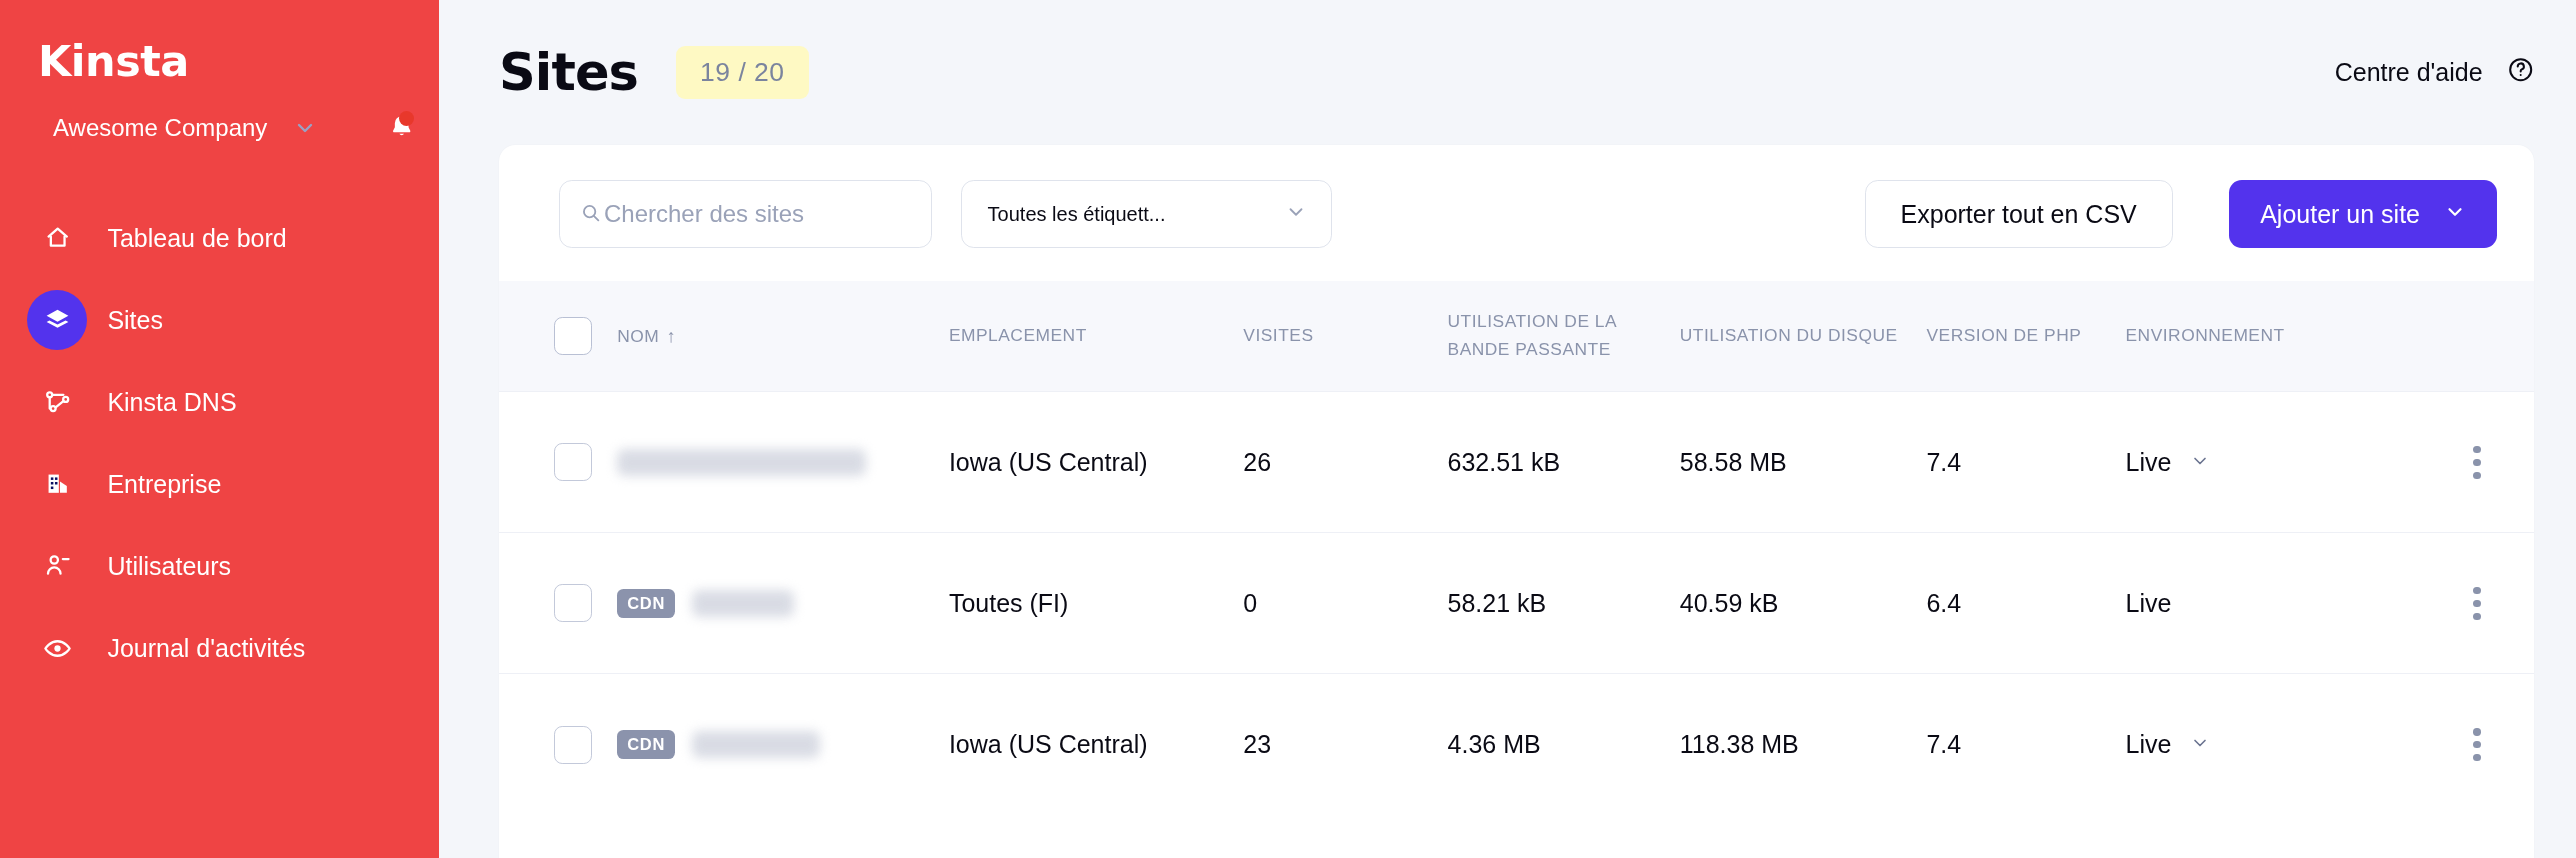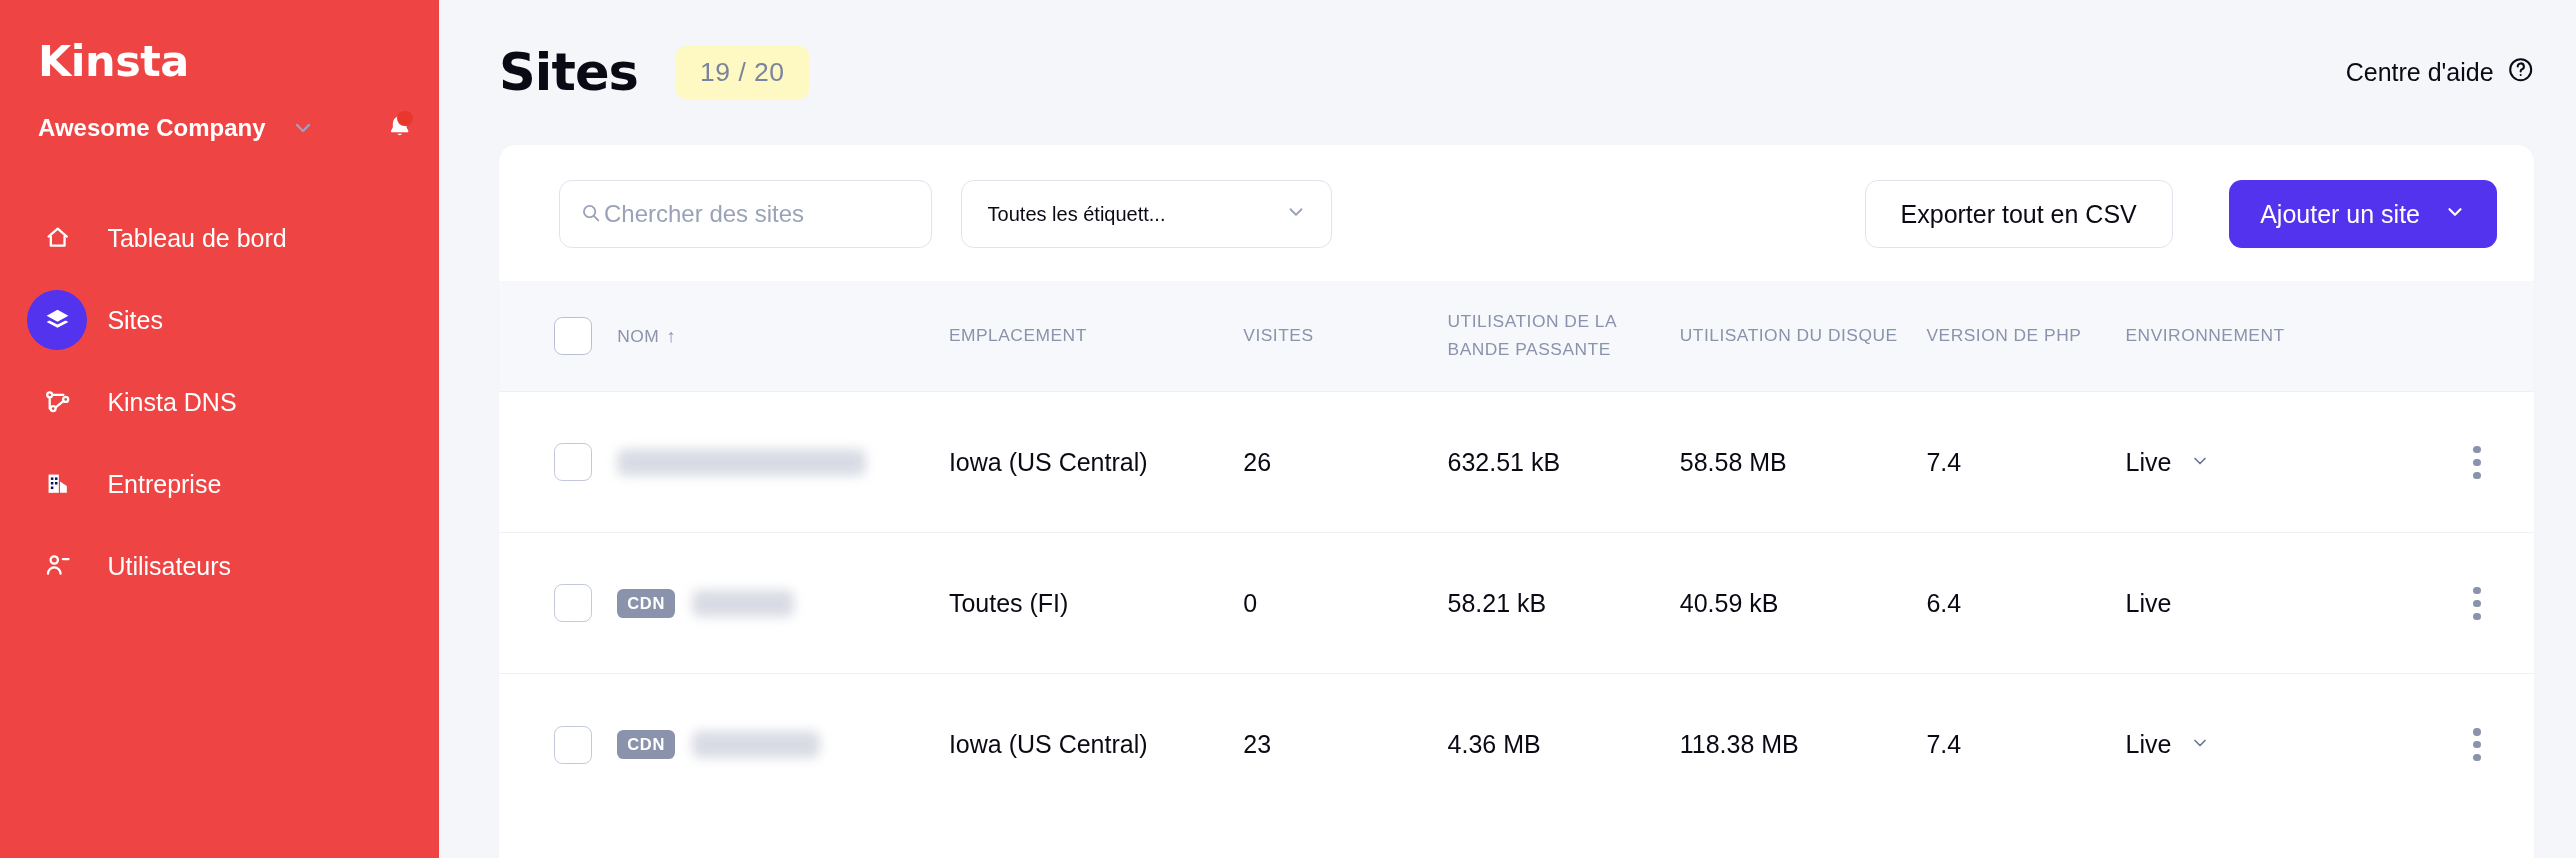--- a/index.html
+++ b/index.html
@@ -41,22 +41,23 @@
   .org-row {
     margin-top: 9.1px;
     padding: 0 38px 0 38px;
     height: 51px;
     display: flex;
     align-items: center;
   }
   .org-name {
     font-size: 24px;
     color: #ffffff;
-    font-weight: 700;
+    font-weight: 400;
     white-space: nowrap;
+    margin-left: 15px;
   }
   .org-caret {
     margin-left: 25.6px;
     display: flex;
     align-items: center;
     color: #9aa1c4;
   }
   .bell-wrap {
     margin-left: 71px;
     position: relative;
@@ -124,21 +125,21 @@
     color: #7b849e;
     border-radius: 9.1px;
     font-size: 26.5px;
     padding: 11px 24px;
     letter-spacing: 0.5px;
   }
   .topbar-spacer { flex: 1; }
   .help-link {
     display: flex;
     align-items: center;
-    gap: 13px;
+    gap: 24px;
     font-size: 25px;
     color: #0a0a14;
     cursor: pointer;
     white-space: nowrap;
   }
 
   
   .card {
     margin: 0 42px 0 60px;
     background: #ffffff;
@@ -377,20 +378,29 @@
         <span class="nav-icon">
           <svg width="27.4" height="27.4" viewBox="0 0 24 24" fill="none" stroke="#ffffff" stroke-width="2" stroke-linecap="round" stroke-linejoin="round">
               <circle cx="9" cy="7" r="3.2"></circle>
               <path d="M3.5 19a5.5 5.5 0 0 1 11 0"></path>
               <path d="M16.5 6.2h5"></path>
             </svg>
         </span>
         <span class="nav-label">Utilisateurs</span>
       </div>
 
+      <div class="nav-item">
+        <span class="nav-icon">
+          <svg width="29" height="29" viewBox="0 0 24 24" fill="none" stroke="#ffffff" stroke-width="2" stroke-linecap="round" stroke-linejoin="round">
+              <path d="M2 12s3.6-6 10-6 10 6 10 6-3.6 6-10 6S2 12 2 12z"></path>
+              <circle cx="12" cy="12" r="2.6" fill="#ffffff" stroke="none"></circle>
+            </svg>
+        </span>
+        <span class="nav-label">Journal d'activités</span>
+      </div>
 
     </nav>
   </aside>
 
   <section class="main">
 
     <div class="topbar">
       <h1 class="page-title">Sites</h1>
       <span class="count-pill">19 / 20</span>
       <div class="topbar-spacer"></div>

